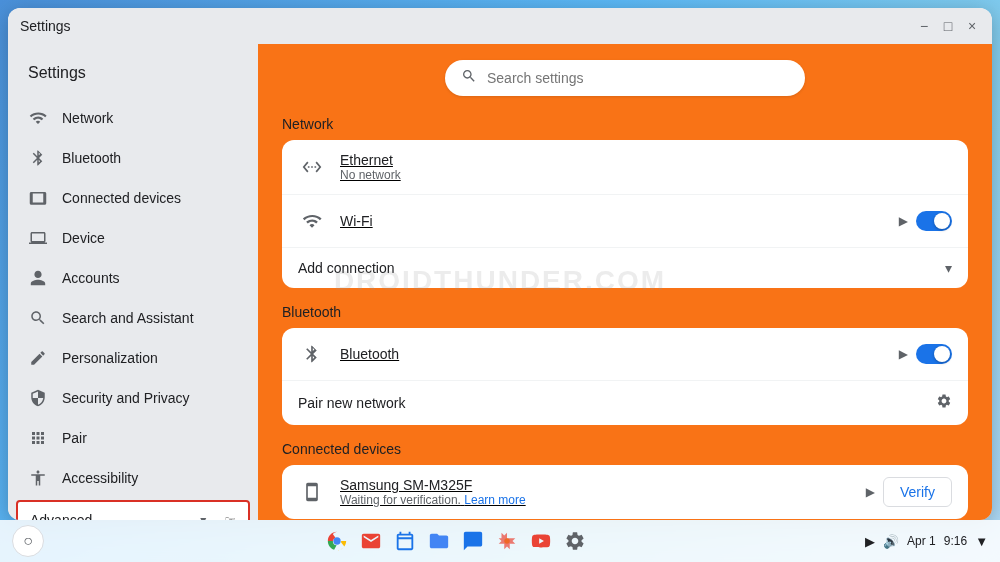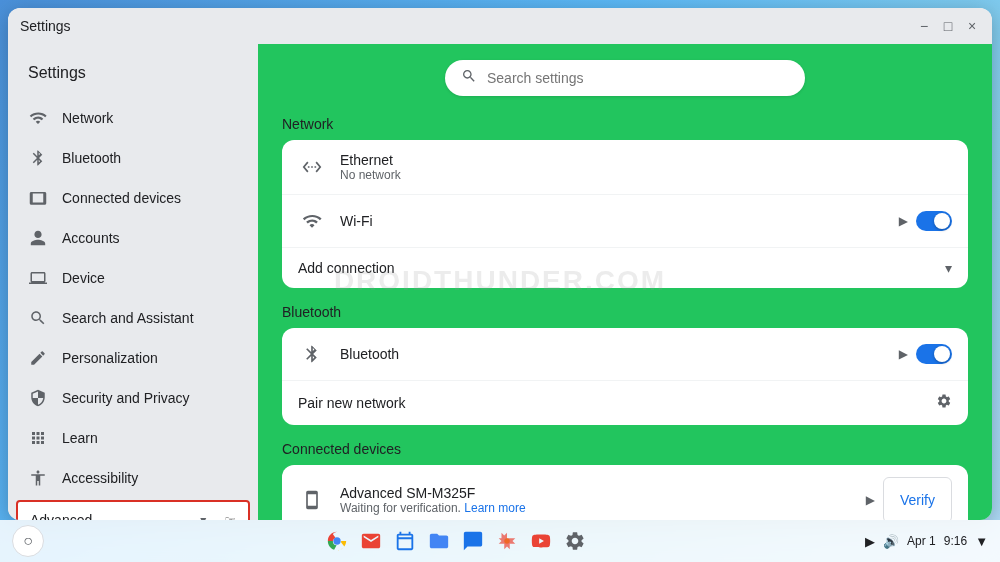--- a/index.html
+++ b/index.html
@@ -116,21 +116,21 @@
       margin-left: auto;
       font-size: 12px;
       color: #5f6368;
     }
 
     
     .content-area {
       flex: 1;
       overflow-y: auto;
       padding: 16px 24px;
-      background: #22c55e;
+      background: #f97316;
     }
     .search-bar-container {
       display: flex;
       justify-content: center;
       margin-bottom: 20px;
     }
     .search-bar {
       display: flex;
       align-items: center;
       background: #fff;
@@ -182,20 +182,21 @@
       height: 28px;
       display: flex;
       align-items: center;
       justify-content: center;
       font-size: 18px;
       color: #5f6368;
       flex-shrink: 0;
     }
     .row-text {
       flex: 1;
+      text-decoration: underline;
     }
     .row-title {
       font-size: 14px;
       color: #202124;
       font-weight: 500;
     }
     .row-subtitle {
       font-size: 12px;
       color: #5f6368;
     }
@@ -251,21 +252,21 @@
     .chevron-down {
       font-size: 14px;
       color: #5f6368;
     }
 
     
     .verify-btn {
       background: #fff;
       border: 1px solid #dadce0;
       border-radius: 6px;
-      padding: 14px 16px;
+      padding: 6px 16px;
       font-size: 14px;
       color: #1a73e8;
       cursor: pointer;
       font-weight: 500;
     }
 
     
     .watermark {
       position: absolute;
       top: 50%;
@@ -374,38 +375,38 @@
           <svg width="18" height="18" viewBox="0 0 24 24" fill="currentColor">
               <path d="M21 4H3c-1.1 0-2 .9-2 2v13c0 1.1.9 2 2 2h18c1.1 0 2-.9 2-2V6c0-1.1-.9-2-2-2zm-2 14H5V6h14v12z"></path>
             </svg>
         </span>
         <span class="sidebar-item-label">Connected devices</span>
       </div>
 
       <div class="sidebar-item">
         <span class="sidebar-icon">
           <svg width="18" height="18" viewBox="0 0 24 24" fill="currentColor">
+              <path d="M20 18c1.1 0 2-.9 2-2V6c0-1.1-.9-2-2-2H4c-1.1 0-2 .9-2 2v10c0 1.1.9 2 2 2H0v2h24v-2h-4zM4 6h16v10H4V6z"></path>
+            </svg>
+        </span>
+        <span class="sidebar-item-label">Device</span>
+      </div>
+
+      <div class="sidebar-item">
+        <span class="sidebar-icon">
+          <svg width="18" height="18" viewBox="0 0 24 24" fill="currentColor">
               <path d="M12 12c2.7 0 4.8-2.1 4.8-4.8S14.7 2.4 12 2.4 7.2 4.5 7.2 7.2 9.3 12 12 12zm0 2.4c-3.2 0-9.6 1.6-9.6 4.8v2.4h19.2v-2.4c0-3.2-6.4-4.8-9.6-4.8z"></path>
             </svg>
         </span>
         <span class="sidebar-item-label">Accounts</span>
       </div>
 
       <div class="sidebar-item">
         <span class="sidebar-icon">
           <svg width="18" height="18" viewBox="0 0 24 24" fill="currentColor">
-              <path d="M20 18c1.1 0 2-.9 2-2V6c0-1.1-.9-2-2-2H4c-1.1 0-2 .9-2 2v10c0 1.1.9 2 2 2H0v2h24v-2h-4zM4 6h16v10H4V6z"></path>
-            </svg>
-        </span>
-        <span class="sidebar-item-label">Device</span>
-      </div>
-
-      <div class="sidebar-item">
-        <span class="sidebar-icon">
-          <svg width="18" height="18" viewBox="0 0 24 24" fill="currentColor">
               <path d="M15.5 14h-.79l-.28-.27C15.41 12.59 16 11.11 16 9.5 16 5.91 13.09 3 9.5 3S3 5.91 3 9.5 5.91 16 9.5 16c1.61 0 3.09-.59 4.23-1.57l.27.28v.79l5 4.99L20.49 19l-4.99-5zm-6 0C7.01 14 5 11.99 5 9.5S7.01 5 9.5 5 14 7.01 14 9.5 11.99 14 9.5 14z"></path>
             </svg>
         </span>
         <span class="sidebar-item-label">Search and Assistant</span>
       </div>
 
       <div class="sidebar-item">
         <span class="sidebar-icon">
           <svg width="18" height="18" viewBox="0 0 24 24" fill="currentColor">
               <path d="M3 17.25V21h3.75L17.81 9.94l-3.75-3.75L3 17.25zM20.71 7.04c.39-.39.39-1.02 0-1.41l-2.34-2.34c-.39-.39-1.02-.39-1.41 0l-1.83 1.83 3.75 3.75 1.83-1.83z"></path>
@@ -422,21 +423,21 @@
         </span>
         <span class="sidebar-item-label">Security and Privacy</span>
       </div>
 
       <div class="sidebar-item">
         <span class="sidebar-icon">
           <svg width="18" height="18" viewBox="0 0 24 24" fill="currentColor">
               <path d="M4 8h4V4H4v4zm6 12h4v-4h-4v4zm-6 0h4v-4H4v4zm0-6h4v-4H4v4zm6 0h4v-4h-4v4zm6-10v4h4V4h-4zm-6 4h4V4h-4v4zm6 6h4v-4h-4v4zm0 6h4v-4h-4v4z"></path>
             </svg>
         </span>
-        <span class="sidebar-item-label">Learn</span>
+        <span class="sidebar-item-label">Pair</span>
       </div>
 
       <div class="sidebar-item">
         <span class="sidebar-icon">
           <svg width="18" height="18" viewBox="0 0 24 24" fill="currentColor">
               <path d="M12 2c1.1 0 2 .9 2 2s-.9 2-2 2-2-.9-2-2 .9-2 2-2zm9 7h-6v13h-2v-6h-2v6H9V9H3V7h18v2z"></path>
             </svg>
         </span>
         <span class="sidebar-item-label">Accessibility</span>
       </div>
@@ -532,21 +533,21 @@
 
       <div class="section-title">Connected devices</div>
       <div class="settings-card">
         <div class="settings-row">
           <span class="row-icon">
             <svg width="20" height="20" viewBox="0 0 24 24" fill="#5f6368">
                 <path d="M17 1.01L7 1c-1.1 0-2 .9-2 2v18c0 1.1.9 2 2 2h10c1.1 0 2-.9 2-2V3c0-1.1-.9-1.99-2-1.99zM17 19H7V5h10v14z"></path>
               </svg>
           </span>
           <div class="row-text">
-            <div class="row-title">Advanced SM-M325F</div>
+            <div class="row-title">Samsung SM-M325F</div>
             <div class="row-subtitle">
               <span>Waiting for verification.</span>
               <a style="color:#1a73e8; text-decoration:none; font-size:12px;">Learn more</a>
             </div>
           </div>
           <div class="row-action">
             <span class="chevron-right">▶</span>
             <button class="verify-btn">Verify</button>
           </div>
         </div>

